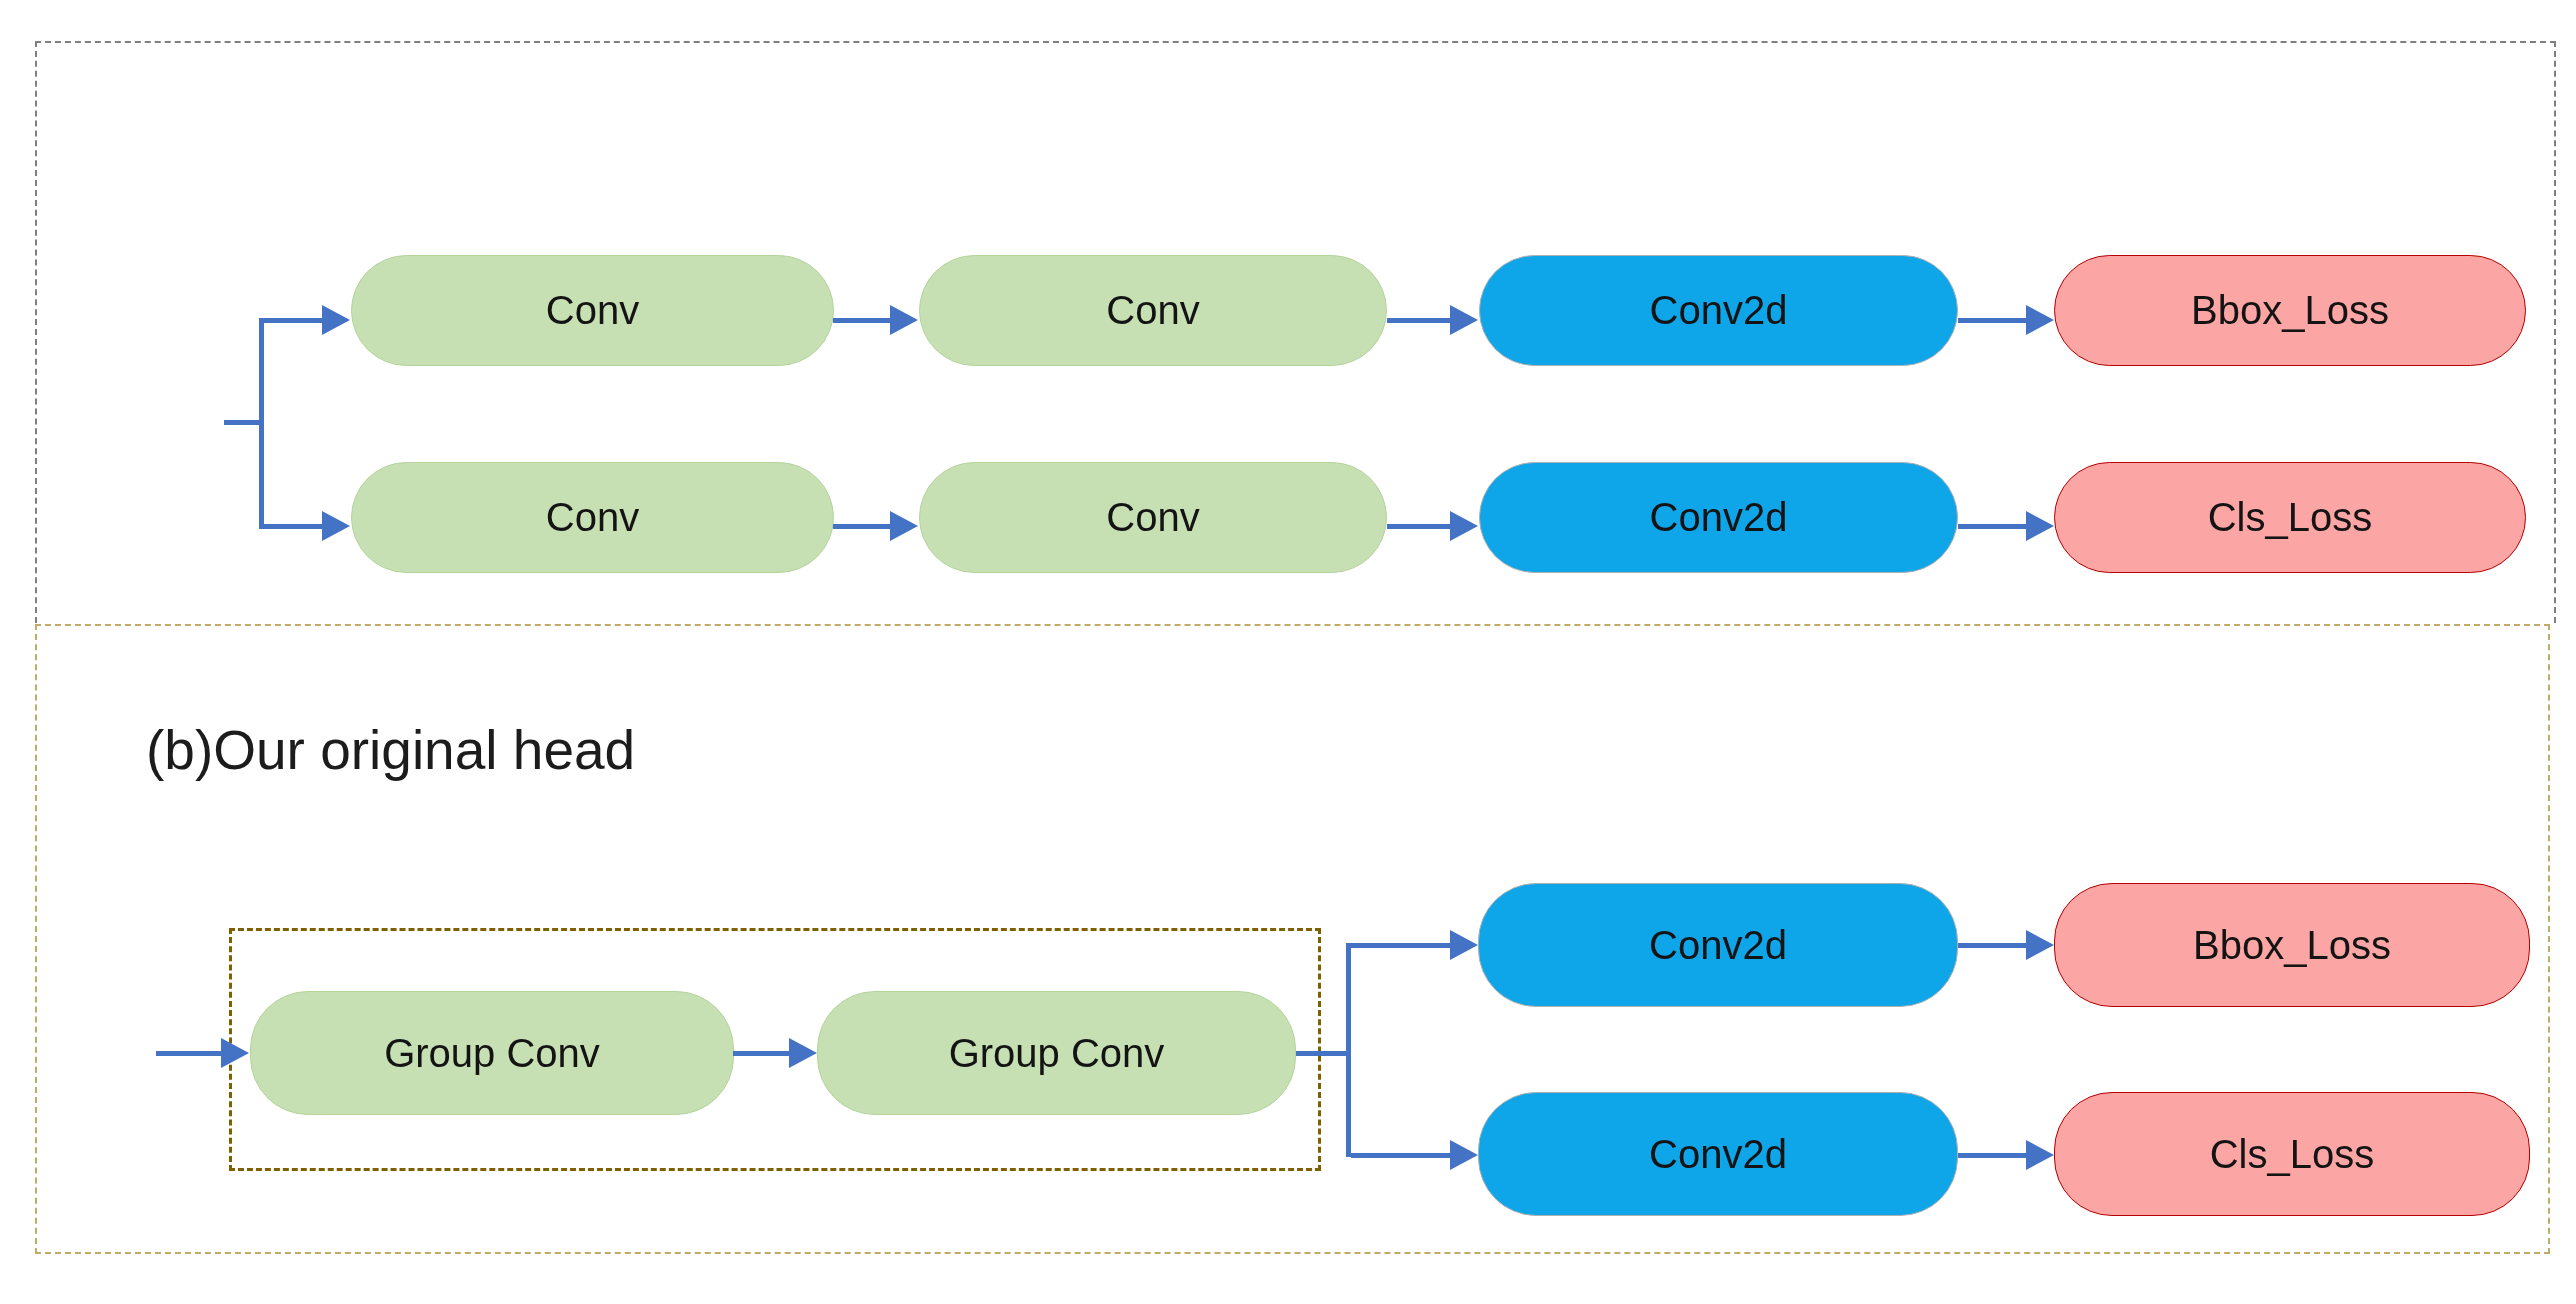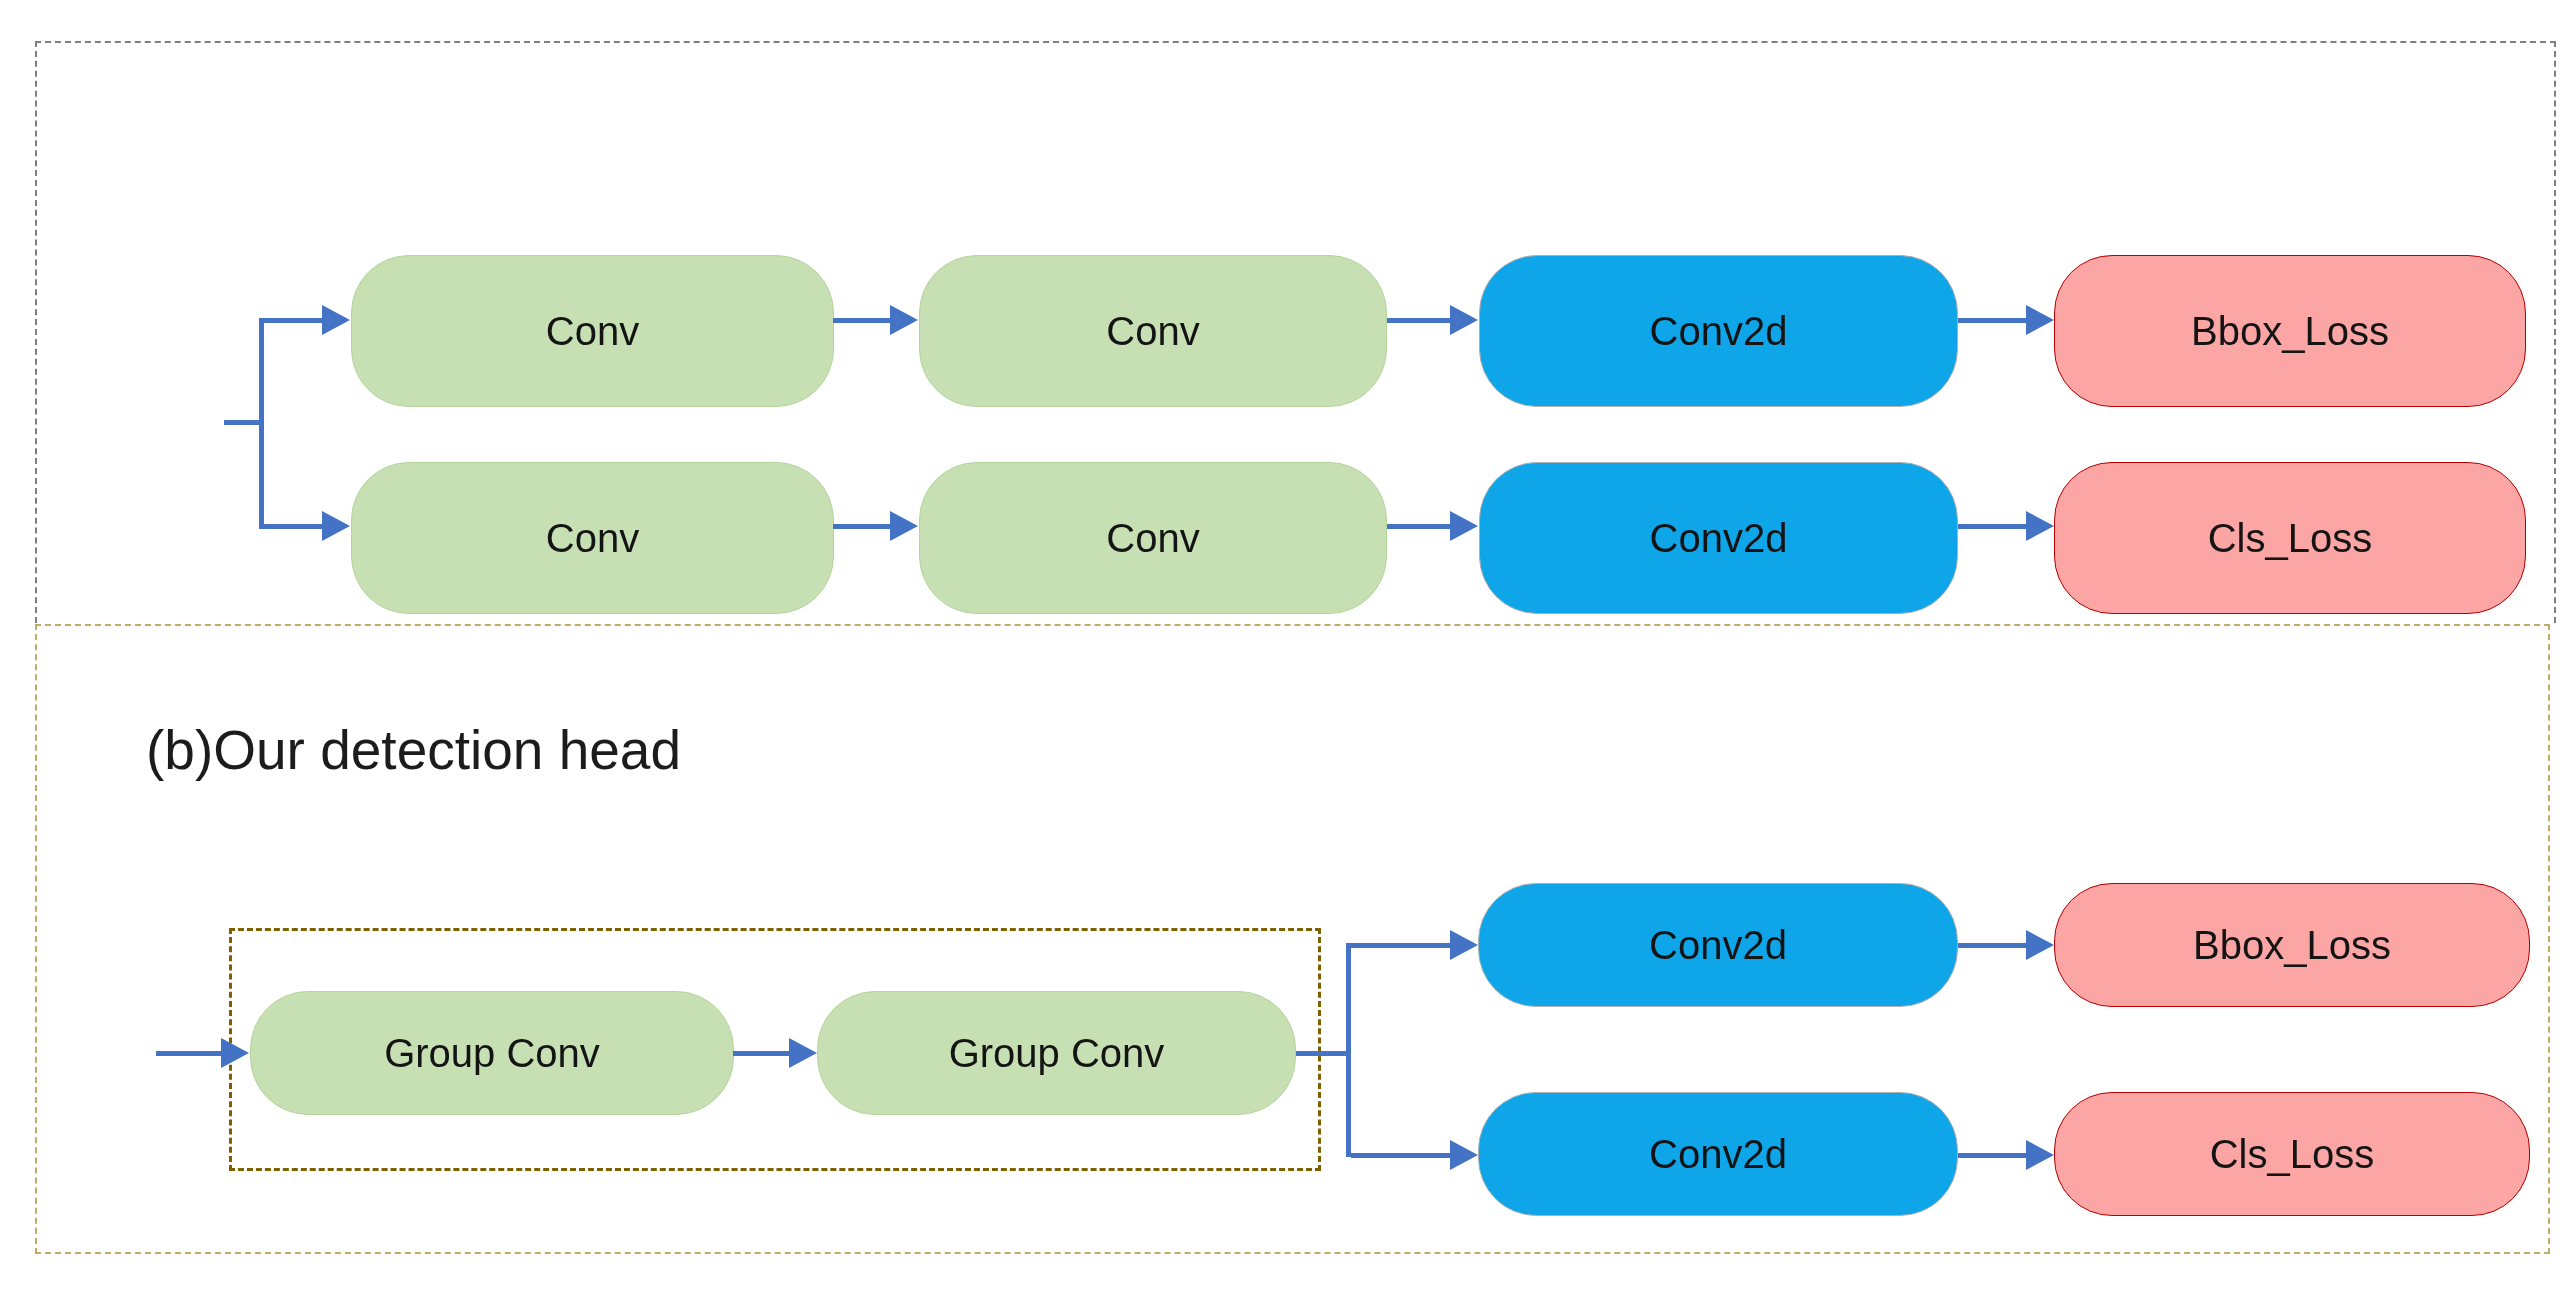--- a/index.html
+++ b/index.html
@@ -16,21 +16,21 @@
   .title-b{left:146px;top:719px;}
 
   .ws-label{position:absolute;left:471px;top:933px;width:443px;text-align:center;
             font-size:45px;color:#9c4a21;white-space:nowrap;}
 
   .node{position:absolute;border-radius:58px;display:flex;align-items:center;justify-content:center;
         font-size:40px;color:#141414;box-sizing:border-box;white-space:nowrap;}
   .green{background:#c6e0b4;border:1.9px solid #b5d49c;}
   .gray{background:#0ea5e9;border:1.9px solid #b0b0b0;}
   .red{background:#fca5a5;border:1.9px solid #b40000;}
-  .h136{height:152px;} .h132{height:124px;}
+  .h136{height:111px;} .h132{height:124px;}
 
   .hline{position:absolute;height:4.7px;background:#4472c4;}
   .vline{position:absolute;width:4.7px;background:#4472c4;}
   .harrow{position:absolute;height:4.7px;background:#4472c4;}
   .harrow::after{content:"";position:absolute;left:100%;top:50%;transform:translateY(-50%);
                  border-left:28px solid #4472c4;border-top:15px solid transparent;
                  border-bottom:15px solid transparent;width:0;height:0;}
 </style>
 </head>
 <body>
@@ -70,21 +70,21 @@
   <div class="harrow" style="left:1387px;top:524px;width:63px;"></div>
   <div class="node gray h136" style="left:1479px;top:462px;width:479px;">
     <span>Conv2d</span>
   </div>
   <div class="harrow" style="left:1958px;top:524px;width:68px;"></div>
   <div class="node red h136" style="left:2054px;top:462px;width:472px;">
     <span>Cls_Loss</span>
   </div>
 
   <div class="frame frame-b"></div>
-  <div class="sec-title title-b">(b)Our detection head</div>
+  <div class="sec-title title-b">(b)Our original head</div>
 
   <div class="frame frame-ws"></div>
 
   <div class="harrow" style="left:156px;top:1051px;width:65px;"></div>
   <div class="node green h132" style="left:250px;top:991px;width:484px;">
     <span>Group Conv</span>
   </div>
   <div class="harrow" style="left:733px;top:1051px;width:56px;"></div>
   <div class="node green h132" style="left:817px;top:991px;width:479px;">
     <span>Group Conv</span>

